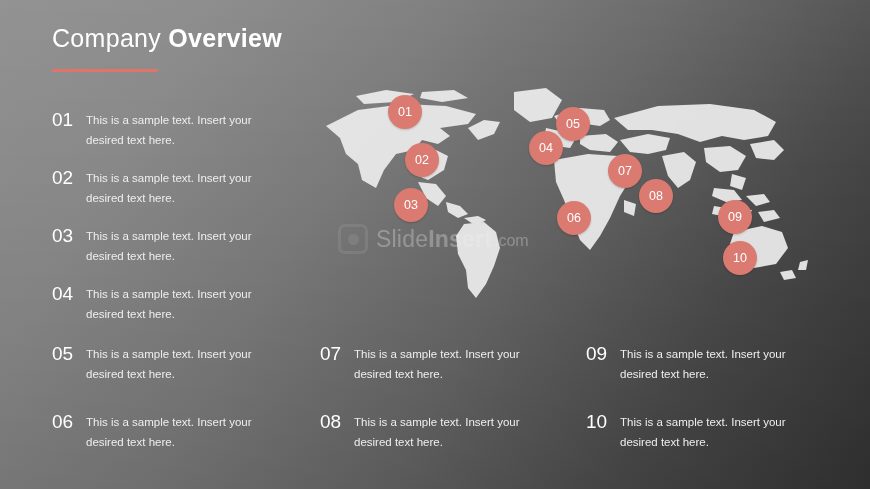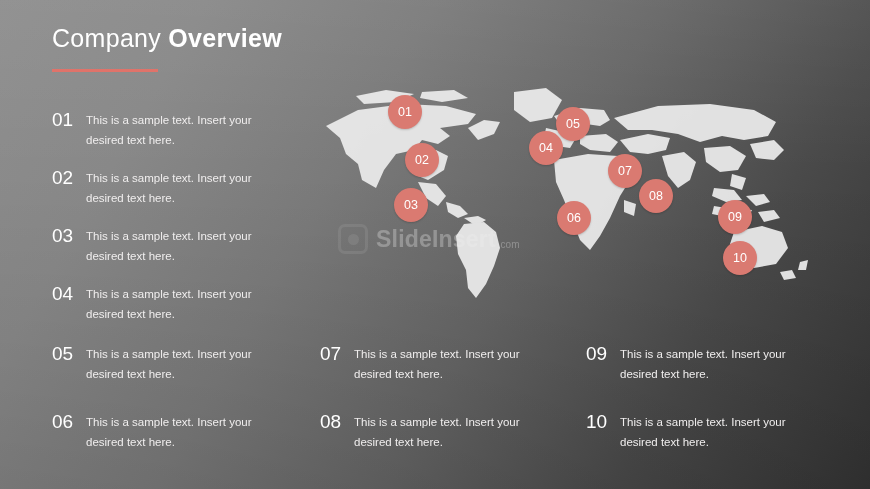--- a/index.html
+++ b/index.html
@@ -119,23 +119,23 @@
     width: 11px; height: 11px;
     border-radius: 50%;
     background: #9a9a9a;
   }
   .wm-text {
     font-size: 23px;
     font-weight: 700;
     color: #f1f1f1;
     letter-spacing: 0.2px;
   }
-  .wm-text .thin { font-weight: 700; }
+  .wm-text .thin { font-weight: 400; }
   .wm-com {
-    font-size: 10px;
+    font-size: 16px;
     font-weight: 400;
     color: #f1f1f1;
     align-self: flex-end;
     margin-left: 2px;
     margin-bottom: 4px;
   }
 </style>
 </head>
 <body>
 

